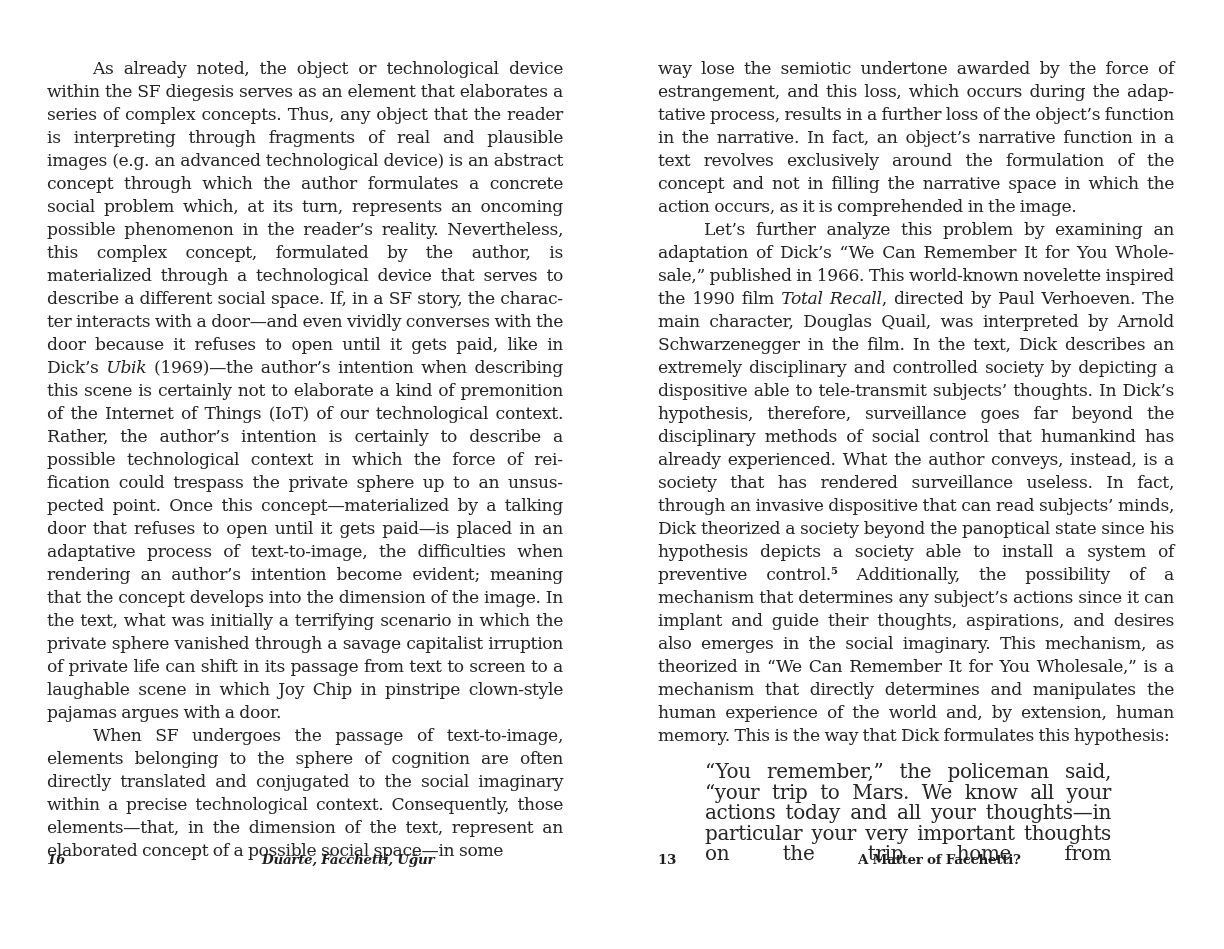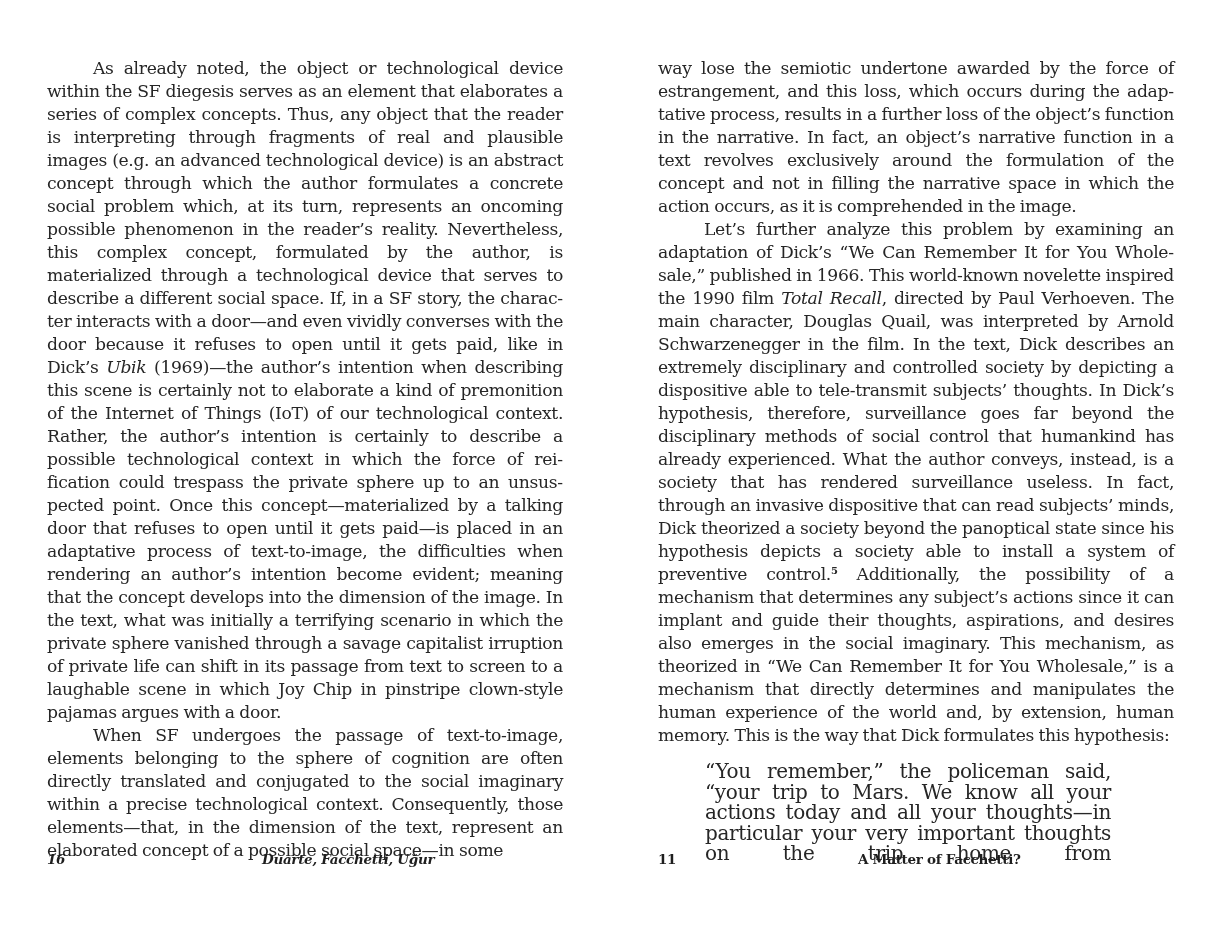--- a/index.html
+++ b/index.html
@@ -105,15 +105,15 @@
       <span>way lose the semiotic undertone awarded by the force of estrangement, and this loss, which occurs during the adap­tative process, results in a further loss of the object’s func­tion in the narrative. In fact, an object’s narrative function in a text revolves exclusively around the formulation of the concept and not in filling the narrative space in which the action occurs, as it is comprehended in the image.</span>
     </p>
     <p class="indent">
       <span>Let’s further analyze this problem by examining an adaptation of Dick’s “We Can Remember It for You Whole­sale,” published in 1966. This world-known novelette inspired the 1990 film </span><em>Total Recall</em><span>, directed by Paul Verho­even. The main character, Douglas Quail, was interpreted by Arnold Schwarzenegger in the film. In the text, Dick describes an extremely disciplinary and controlled soci­ety by depicting a dispositive able to tele-transmit subjects’ thoughts. In Dick’s hypothesis, therefore, surveillance goes far beyond the disciplinary methods of social control that humankind has already experienced. What the author con­veys, instead, is a society that has rendered surveillance use­less. In fact, through an invasive dispositive that can read subjects’ minds, Dick theorized a society beyond the pan­optical state since his hypothesis depicts a society able to install a system of preventive control.</span><sup>5</sup><span> Additionally, the possibility of a mechanism that determines any subject’s actions since it can implant and guide their thoughts, aspi­rations, and desires also emerges in the social imaginary. This mechanism, as theorized in “We Can Remember It for You Wholesale,” is a mechanism that directly determines and manipulates the human experience of the world and, by extension, human memory. This is the way that Dick for­mulates this hypothesis:</span>
     </p>
   </div>
   <div class="block-quote">“You remember,” the policeman said, “your trip to Mars. We know all your actions today and all your thoughts—in particular your very important thoughts on the trip home from</div>
 </div>
 
 <div class="footer right">
-  <span class="folio">11</span>
+  <span class="folio">13</span>
   <span class="running-head">A Matter of Facchetti?</span>
 </div>
 
 </body></html>

